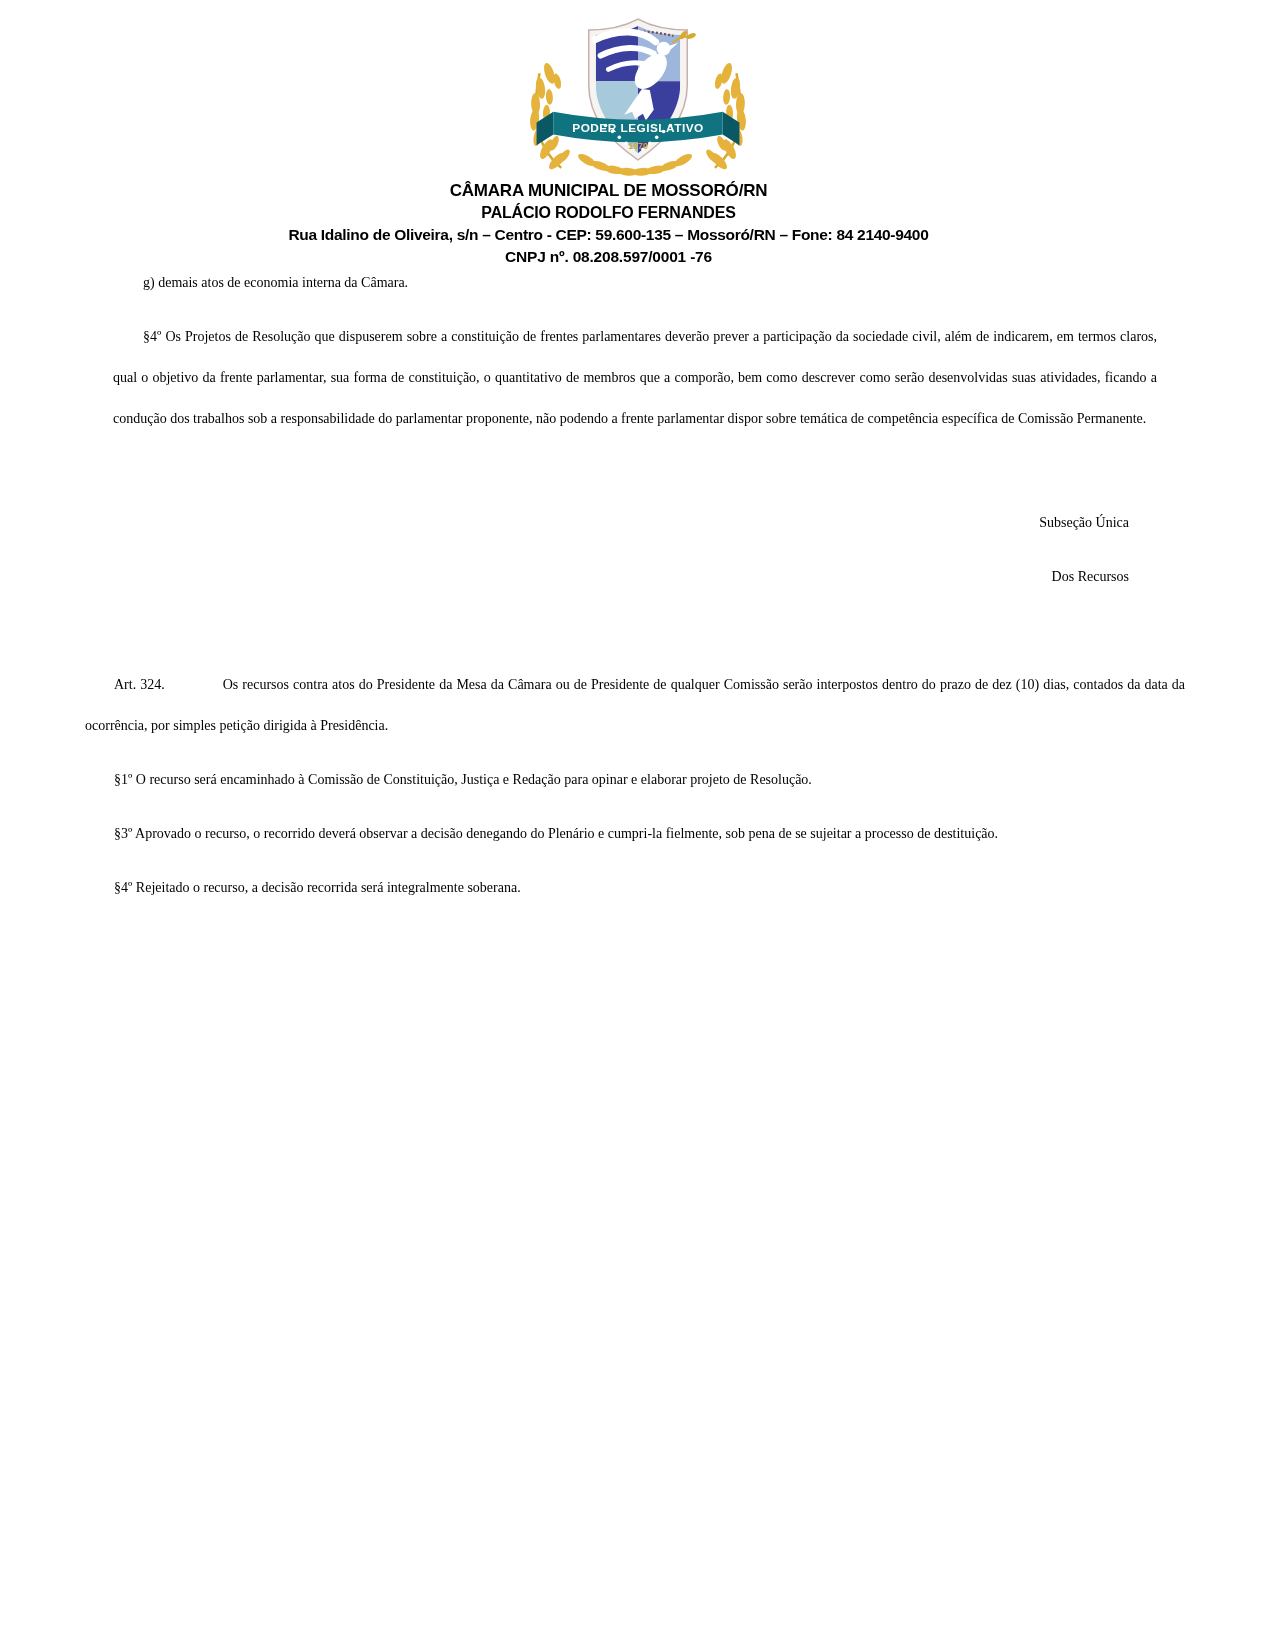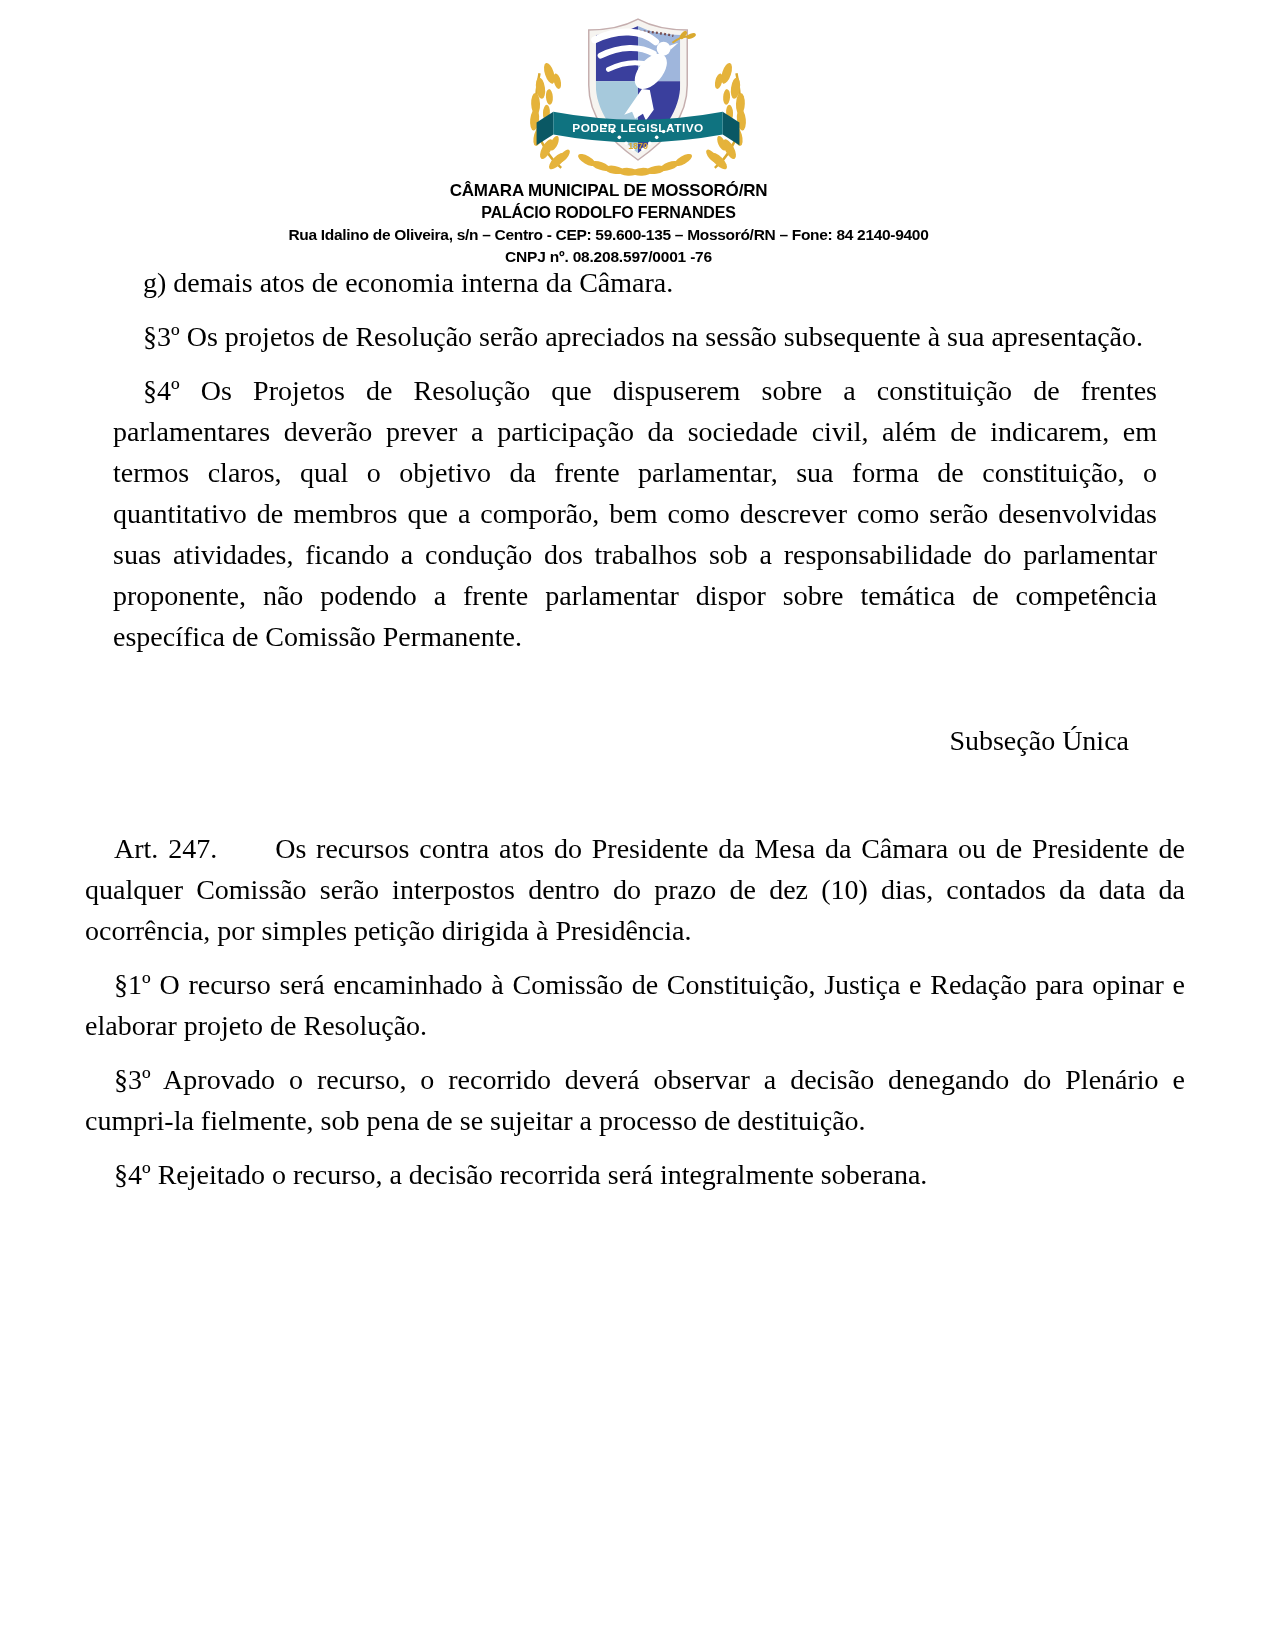--- a/index.html
+++ b/index.html
@@ -19,21 +19,21 @@
   .logo-wrap svg{display:block;}
   .lh-text{transform:translateX(-29px);font-family:"Liberation Sans", sans-serif;font-weight:bold;}
   .lh-org{font-size:17px;line-height:22px;letter-spacing:-0.2px;}
   .lh-palace{font-size:16px;line-height:22px;letter-spacing:-0.2px;}
   .lh-addr{font-size:15.5px;line-height:22px;letter-spacing:-0.3px;}
   .lh-cnpj{font-size:15.5px;line-height:22px;letter-spacing:-0.2px;}
 
   
   main{margin-top:-6px;}
   .para{
-    font-size:28px;
+    font-size:14px;
     line-height:41px;
     text-align:justify;
     text-indent:30px;
     margin:0 118px 13px 113px;
   }
   .para.sec2{margin-left:85px;margin-right:90px;text-indent:29px;}
   .para.center{text-align:right;text-indent:0;transform:translateX(-28px);}
   .lead{padding-right:58px;}
   .spacer{width:100%;}
 </style>
@@ -148,25 +148,25 @@
       <div class="lh-org">CÂMARA MUNICIPAL DE MOSSORÓ/RN</div>
       <div class="lh-palace">PALÁCIO RODOLFO FERNANDES</div>
       <div class="lh-addr">Rua Idalino de Oliveira, s/n – Centro - CEP: 59.600-135 – Mossoró/RN – Fone: 84 2140-9400</div>
       <div class="lh-cnpj">CNPJ nº.  08.208.597/0001 -76</div>
     </div>
   </header>
 
   <main>
     <div>
         <p class="para sec1">g) demais atos de economia interna da Câmara.</p>
-        <p class="para sec1">§3º Os projetos de Resolução serão apreciados na sessão subsequente à sua apresentação.</p>
         <p class="para sec1">§4º Os Projetos de Resolução que dispuserem sobre a constituição de frentes parlamentares deverão prever a participação da sociedade civil, além de indicarem, em termos claros, qual o objetivo da frente parlamentar, sua forma de constituição, o quantitativo de membros que a comporão, bem como descrever como serão desenvolvidas suas atividades, ficando a condução dos trabalhos sob a responsabilidade do parlamentar proponente, não podendo a frente parlamentar dispor sobre temática de competência específica de Comissão Permanente.</p>
         <div class="spacer" style="height: 50px;"></div>
         <p class="para center">Subseção Única</p>
+        <p class="para center">Dos Recursos</p>
         <div class="spacer" style="height: 54px;"></div>
-        <p class="para sec2"><span class="lead">Art. 247.</span>Os recursos contra atos do Presidente da Mesa da Câmara ou de Presidente de qualquer Comissão serão interpostos dentro do prazo de dez (10) dias, contados da data da ocorrência, por simples petição dirigida à Presidência.</p>
+        <p class="para sec2"><span class="lead">Art. 324.</span>Os recursos contra atos do Presidente da Mesa da Câmara ou de Presidente de qualquer Comissão serão interpostos dentro do prazo de dez (10) dias, contados da data da ocorrência, por simples petição dirigida à Presidência.</p>
         <p class="para sec2">§1º O recurso será encaminhado à Comissão de Constituição, Justiça e Redação para opinar e elaborar projeto de Resolução.</p>
         <p class="para sec2">§3º Aprovado o recurso, o recorrido deverá observar a decisão denegando do Plenário e cumpri-la fielmente, sob pena de se sujeitar a processo de destituição.</p>
         <p class="para sec2">§4º Rejeitado o recurso, a decisão recorrida será integralmente soberana.</p>
       </div>
   </main>
 
 </div>
 
 </body></html>

